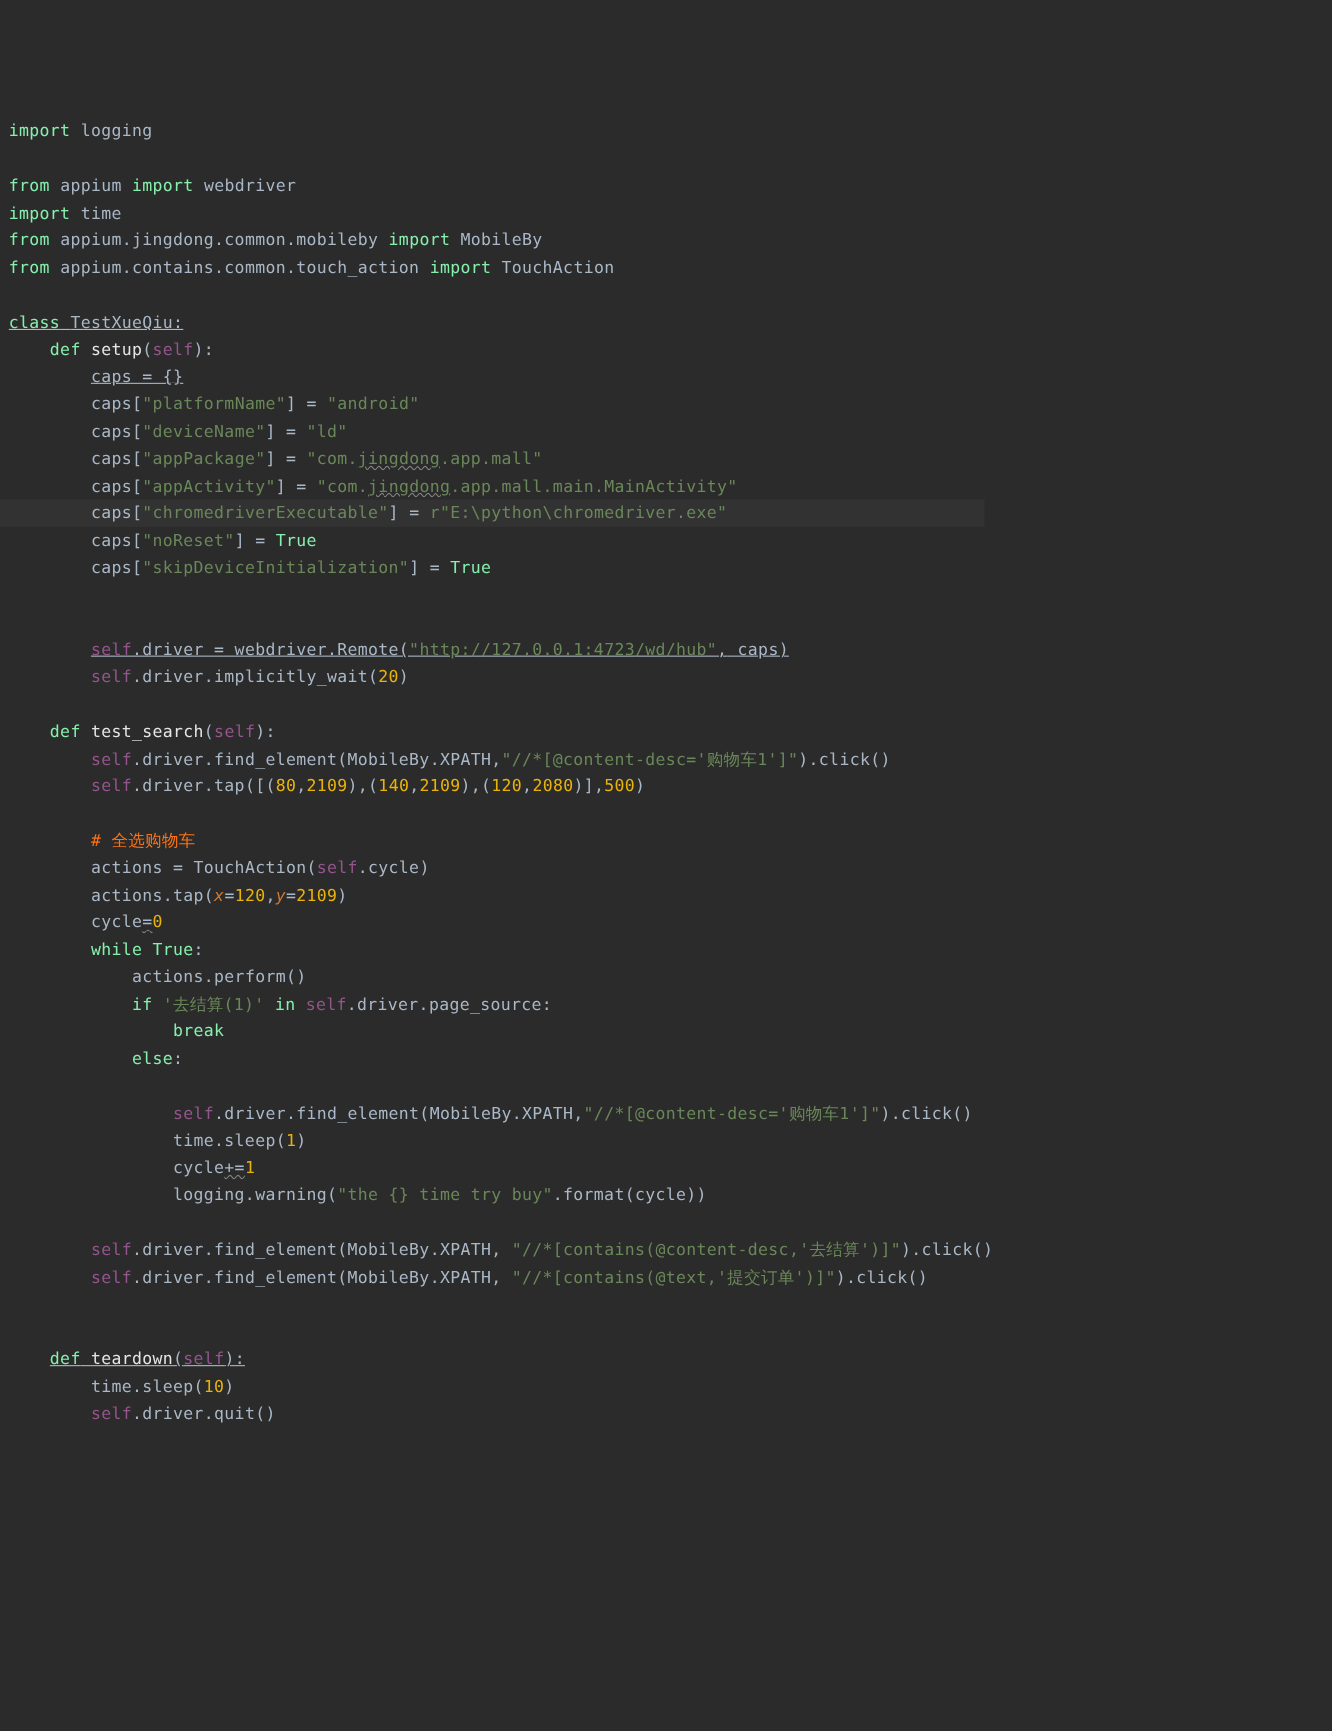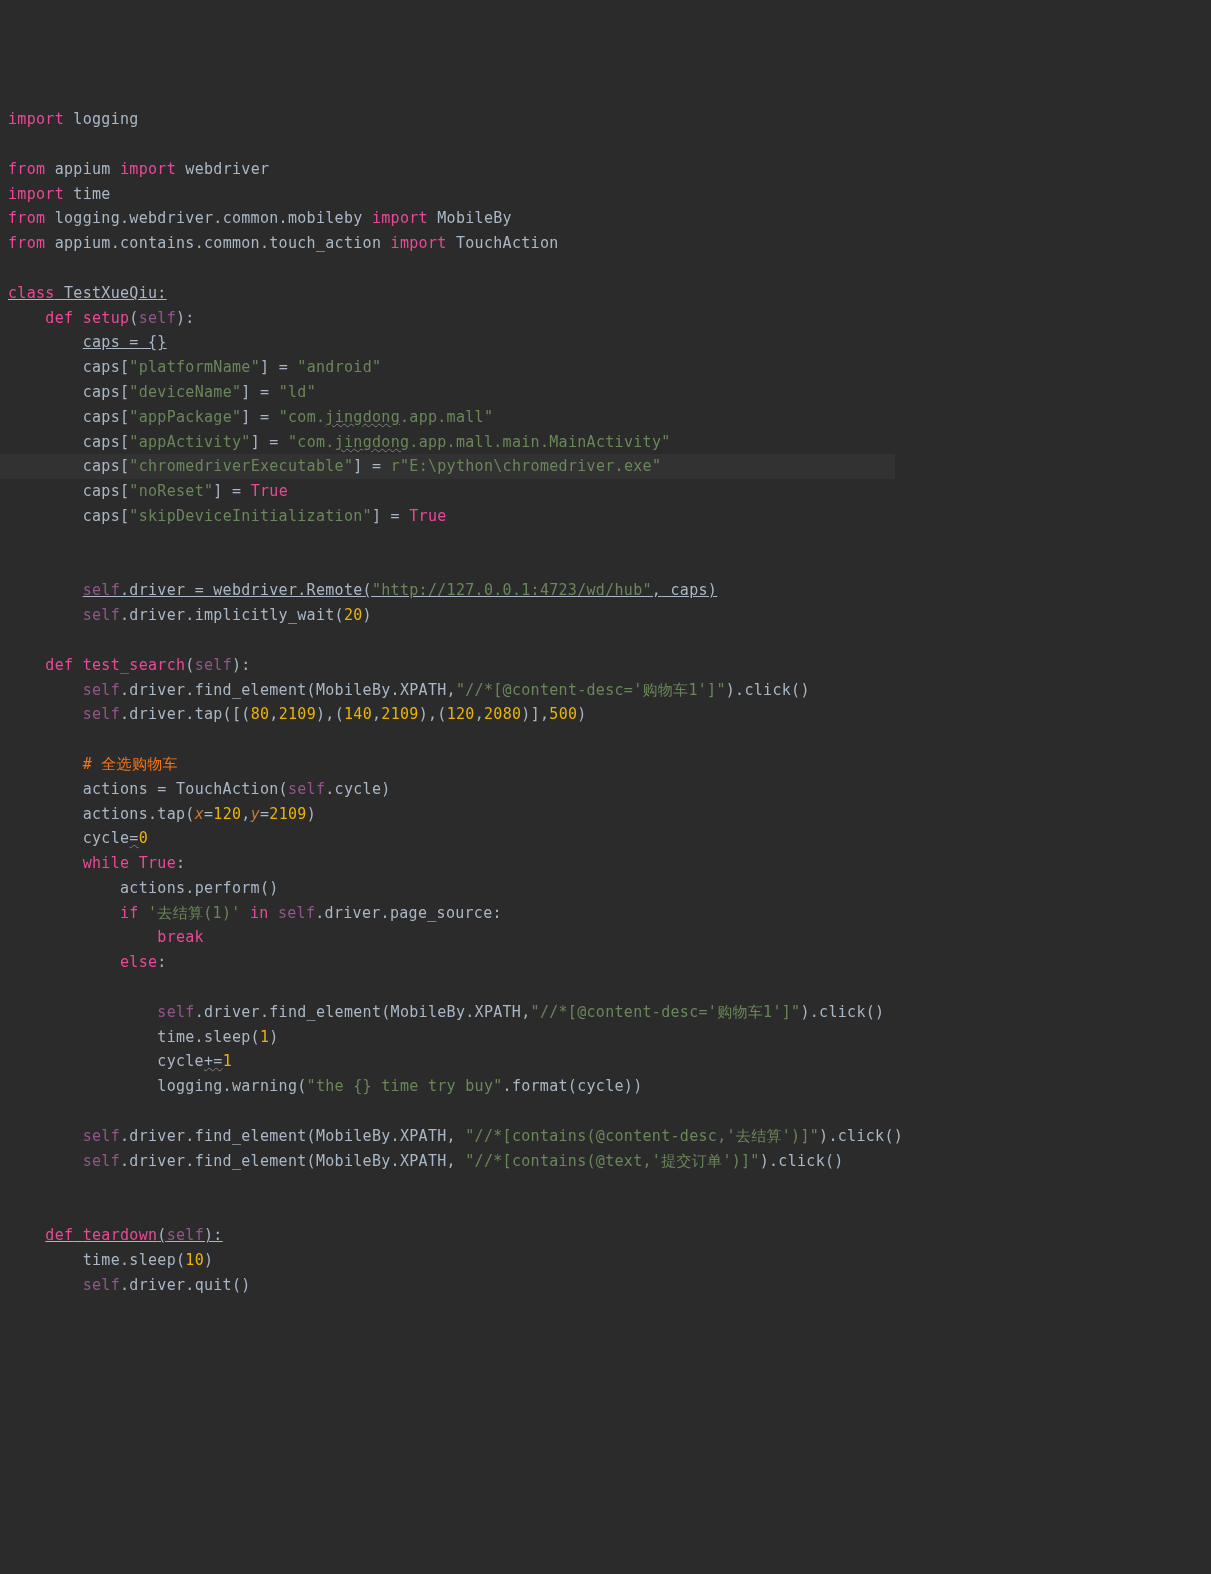--- a/index.html
+++ b/index.html
@@ -13,24 +13,24 @@
     overflow-x: auto;
     width: 1211px;
     height: 1574px;
     padding: 8px 0 8px 8px;
     letter-spacing: 0.3px;
   }
   .code-area {
     display: inline-block;
     vertical-align: top;
   }
-  .kw   { color: #ec4899; }
+  .kw   { color: #86efac; }
   .str  { color: #6a8759; }
   .num  { color: #eab308; }
-  .fn   { color: #ec4899; }
+  .fn   { color: #e5e5e5; }
   .self { color: #94558d; text-align: center; }
   .comm { color: #f97316; }
   .pkw  { color: #cc7832; font-style: italic; }
   .un { text-decoration: underline; text-decoration-style: wavy; text-decoration-color: #808080; text-decoration-thickness: 1px; }
   .un2 { text-decoration: underline; text-decoration-color: #a9b7c6; }
   .hl-line {
     background: #323232;
     display: inline-block;
     width: 100%;
     margin-left: -8px;
@@ -39,21 +39,21 @@
 </style>
 </head>
 <body>
 
 
 
 <div class="code-area"><span class="kw">import</span> <span>logging</span>
 
 <span class="kw">from</span> <span>appium</span> <span class="kw">import</span> <span>webdriver</span>
 <span class="kw">import</span> <span>time</span>
-<span class="kw">from</span> <span>logging.webdriver.common.mobileby</span> <span class="kw">import</span> <span>MobileBy</span>
+<span class="kw">from</span> <span>appium.jingdong.common.mobileby</span> <span class="kw">import</span> <span>MobileBy</span>
 <span class="kw">from</span> <span>appium.contains.common.touch_action</span> <span class="kw">import</span> <span>TouchAction</span>
 
 <span class="kw un2">class</span><span class="un2"> </span><span class="un2">TestXueQiu</span><span class="un2">:</span>
     <span class="kw">def</span> <span class="fn">setup</span>(<span class="self">self</span>):
         <span class="un2">caps = {}</span>
         <span>caps</span>[<span class="str">"platformName"</span>]<span> = </span><span class="str">"android"</span>
         <span>caps</span>[<span class="str">"deviceName"</span>]<span> = </span><span class="str">"ld"</span>
         <span>caps</span>[<span class="str">"appPackage"</span>]<span> = </span><span class="str">"com.</span><span class="str un">jingdong</span><span class="str">.app.mall"</span>
         <span>caps</span>[<span class="str">"appActivity"</span>]<span> = </span><span class="str">"com.</span><span class="str un">jingdong</span><span class="str">.app.mall.main.MainActivity"</span>
 <span class="hl-line">        <span>caps</span>[<span class="str">"chromedriverExecutable"</span>]<span> = </span><span class="str">r</span><span class="str">"E:\python\chromedriver.exe"</span></span>

